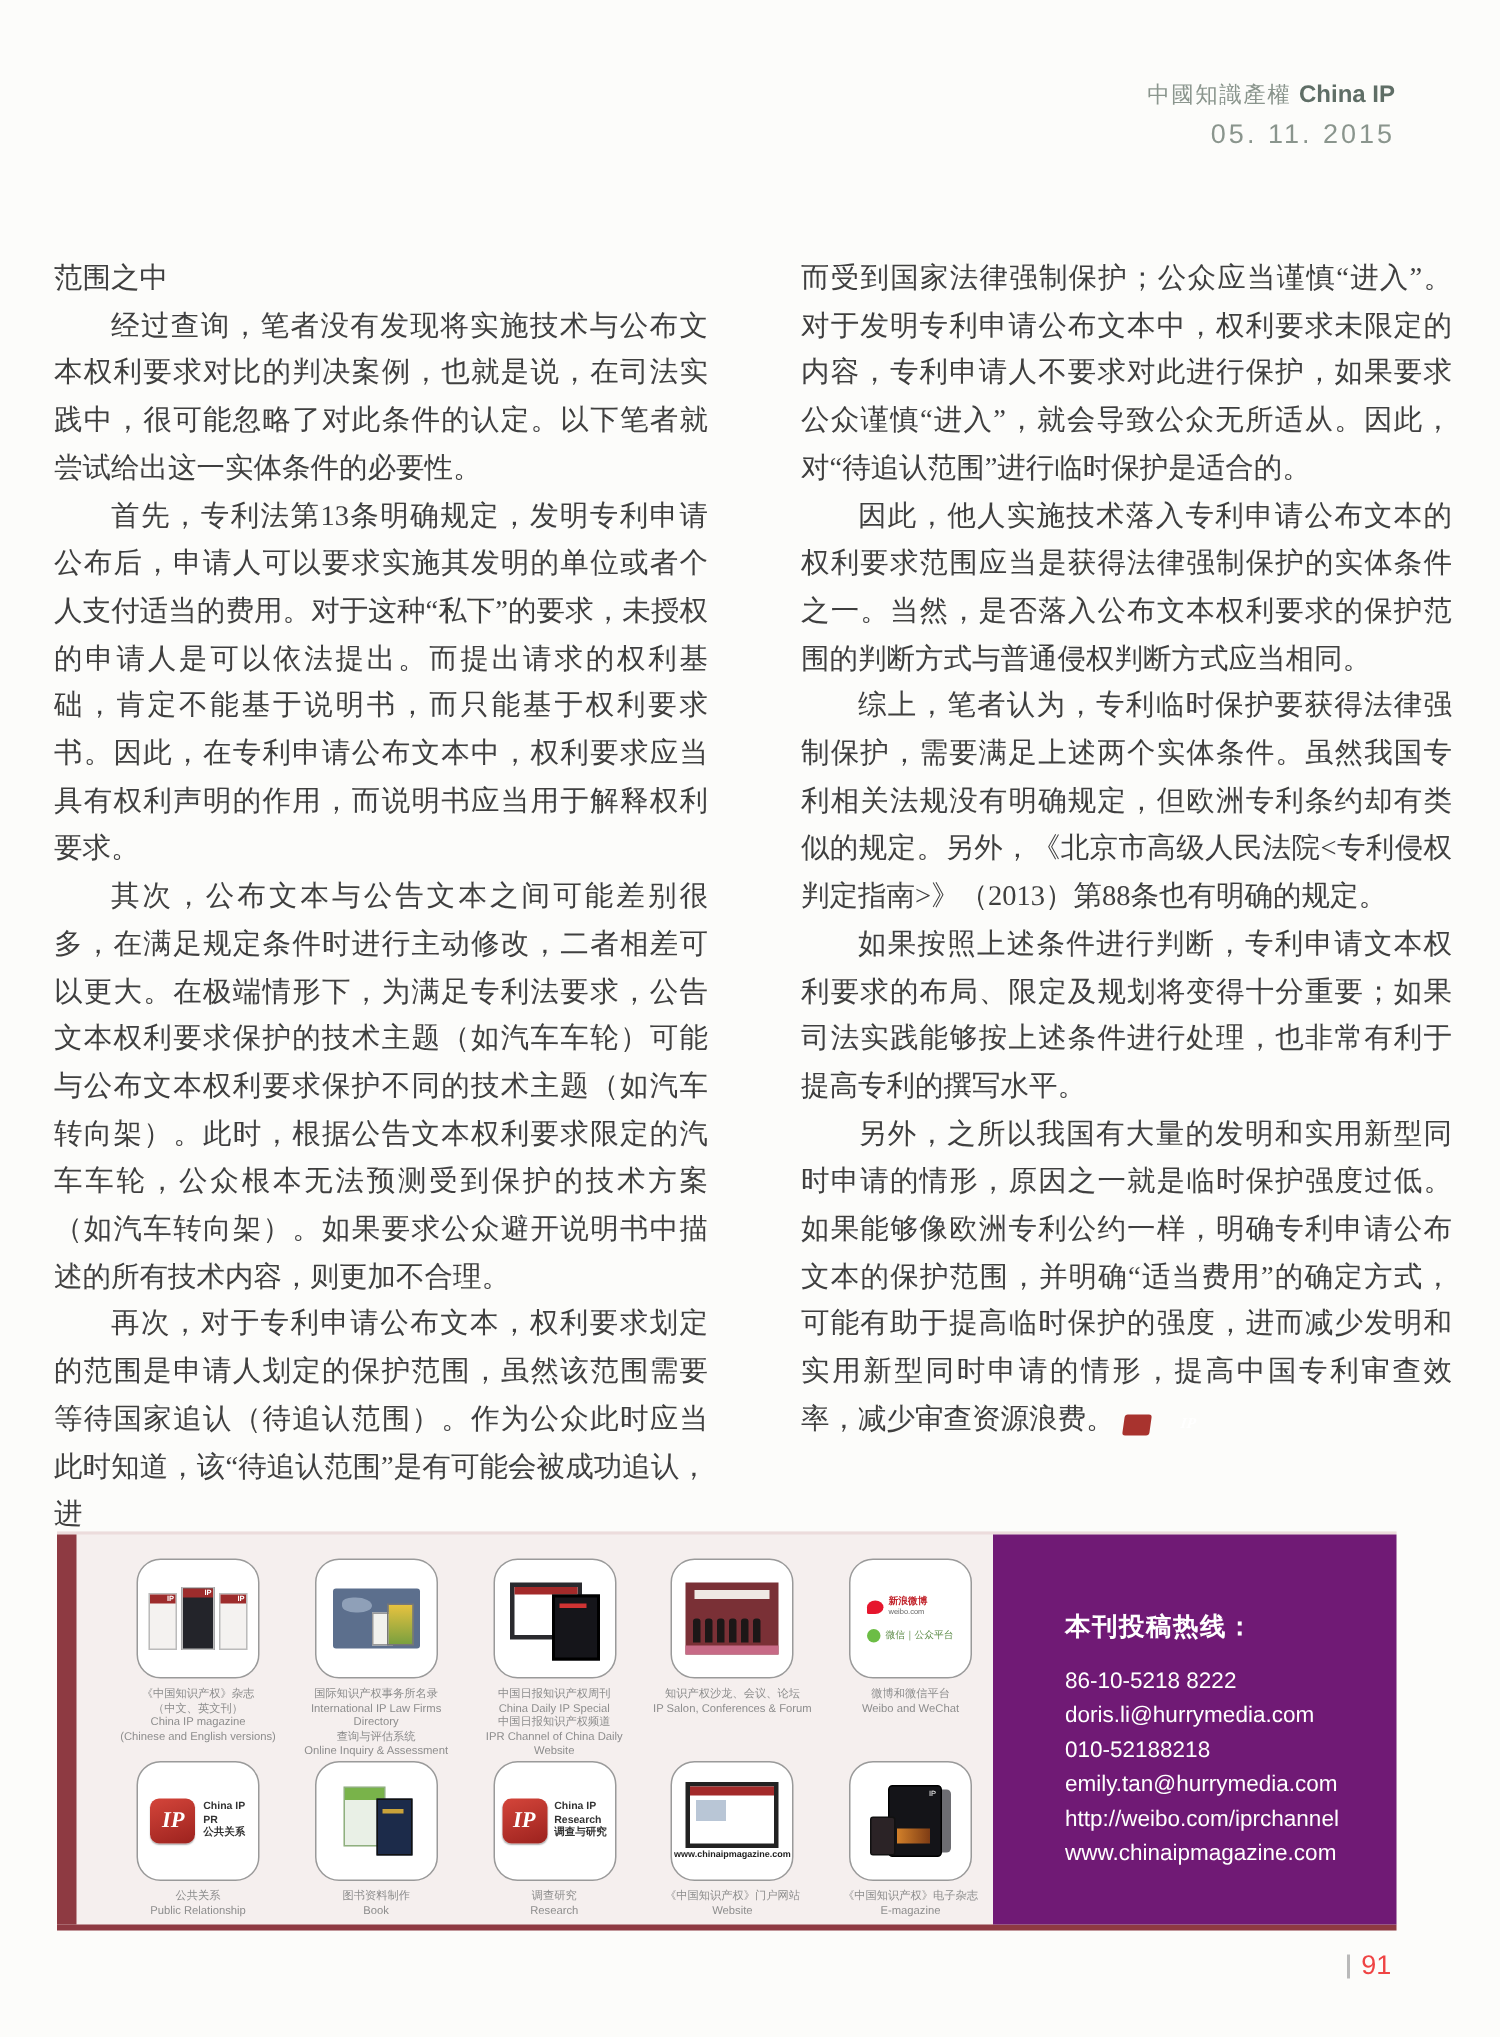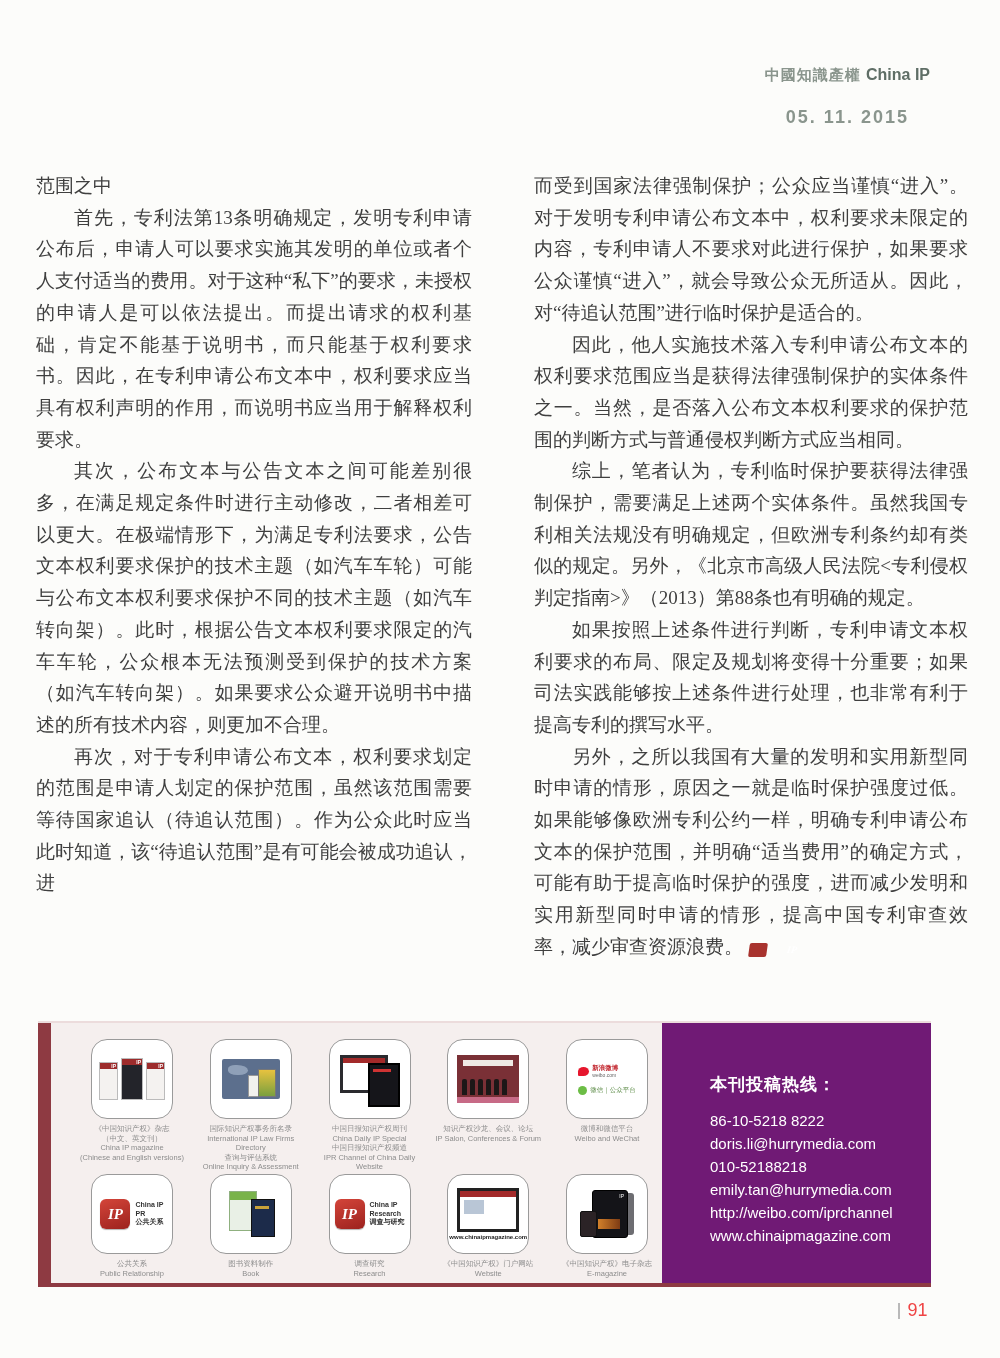--- a/index.html
+++ b/index.html
@@ -1,24 +1,24 @@
 <!DOCTYPE html>
 <html><head>
 <meta charset="utf-8">
 <style>
   html,body{margin:0;padding:0;}
   body{width:1000px;height:1358px;position:relative;background:#fbfbf9;
        font-family:"Liberation Sans","DejaVu Sans",sans-serif;}
   .page{position:absolute;inset:0;background:#fcfcfa;}
 
   
-  .header{position:absolute;top:66px;right:70px;text-align:center;font-weight:bold;}
+  .header{position:absolute;top:54px;right:70px;text-align:right;}
   .brand{font-size:15px;color:#8a958d;letter-spacing:1px;}
   .brand b{color:#5f6e66;font-size:16px;letter-spacing:0;}
-  .issue-date{margin-top:22px;font-size:18px;color:#8a958d;letter-spacing:2px;}
+  .issue-date{margin-top:6px;font-size:18px;color:#8a958d;letter-spacing:2px;}
 
   
   .col{position:absolute;top:170px;width:436px;text-align:justify;
        font-family:"Liberation Serif","DejaVu Serif",serif;
        font-size:19px;line-height:31.7px;color:#3f3f3f;}
   .col-left{left:36px;}
   .col-right{left:534px;width:434px;}
   .col p{margin:0;}
   .col p.ind{text-indent:2em;}
   .endmark{display:inline-block;width:18px;height:14px;margin-left:6px;
@@ -116,20 +116,21 @@
   <div class="header">
     <div class="brand">
       <span>中國知識產權</span>
       <b>China IP</b>
     </div>
     <div class="issue-date">05. 11. 2015</div>
   </div>
 
   <div class="col col-left">
     <p>范围之中</p>
+    <p class="ind">经过查询，笔者没有发现将实施技术与公布文本权利要求对比的判决案例，也就是说，在司法实践中，很可能忽略了对此条件的认定。以下笔者就尝试给出这一实体条件的必要性。</p>
     <p class="ind">首先，专利法第13条明确规定，发明专利申请公布后，申请人可以要求实施其发明的单位或者个人支付适当的费用。对于这种“私下”的要求，未授权的申请人是可以依法提出。而提出请求的权利基础，肯定不能基于说明书，而只能基于权利要求书。因此，在专利申请公布文本中，权利要求应当具有权利声明的作用，而说明书应当用于解释权利要求。</p>
     <p class="ind">其次，公布文本与公告文本之间可能差别很多，在满足规定条件时进行主动修改，二者相差可以更大。在极端情形下，为满足专利法要求，公告文本权利要求保护的技术主题（如汽车车轮）可能与公布文本权利要求保护不同的技术主题（如汽车转向架）。此时，根据公告文本权利要求限定的汽车车轮，公众根本无法预测受到保护的技术方案（如汽车转向架）。如果要求公众避开说明书中描述的所有技术内容，则更加不合理。</p>
     <p class="ind">再次，对于专利申请公布文本，权利要求划定的范围是申请人划定的保护范围，虽然该范围需要等待国家追认（待追认范围）。作为公众此时应当此时知道，该“待追认范围”是有可能会被成功追认，进</p>
   </div>
 
   <div class="col col-right">
     <p>而受到国家法律强制保护；公众应当谨慎“进入”。对于发明专利申请公布文本中，权利要求未限定的内容，专利申请人不要求对此进行保护，如果要求公众谨慎“进入”，就会导致公众无所适从。因此，对“待追认范围”进行临时保护是适合的。</p>
     <p class="ind">因此，他人实施技术落入专利申请公布文本的权利要求范围应当是获得法律强制保护的实体条件之一。当然，是否落入公布文本权利要求的保护范围的判断方式与普通侵权判断方式应当相同。</p>
     <p class="ind">综上，笔者认为，专利临时保护要获得法律强制保护，需要满足上述两个实体条件。虽然我国专利相关法规没有明确规定，但欧洲专利条约却有类似的规定。另外，《北京市高级人民法院&lt;专利侵权判定指南&gt;》（2013）第88条也有明确的规定。</p>
     <p class="ind">如果按照上述条件进行判断，专利申请文本权利要求的布局、限定及规划将变得十分重要；如果司法实践能够按上述条件进行处理，也非常有利于提高专利的撰写水平。</p>

